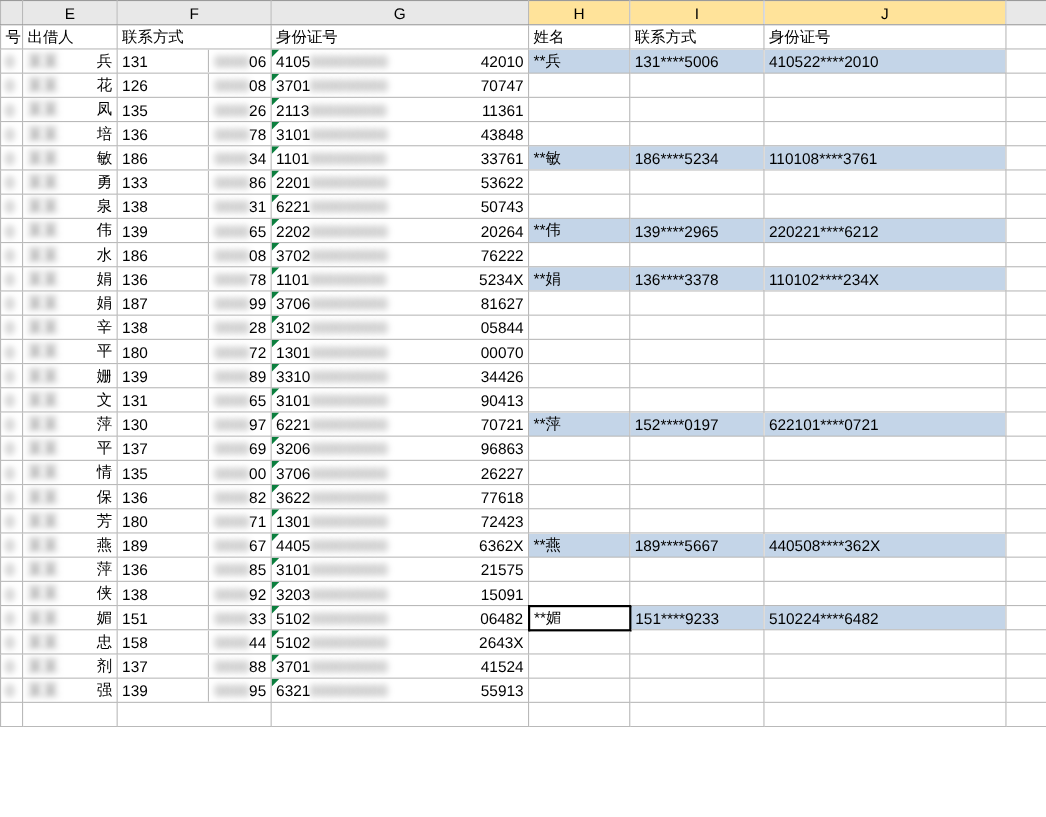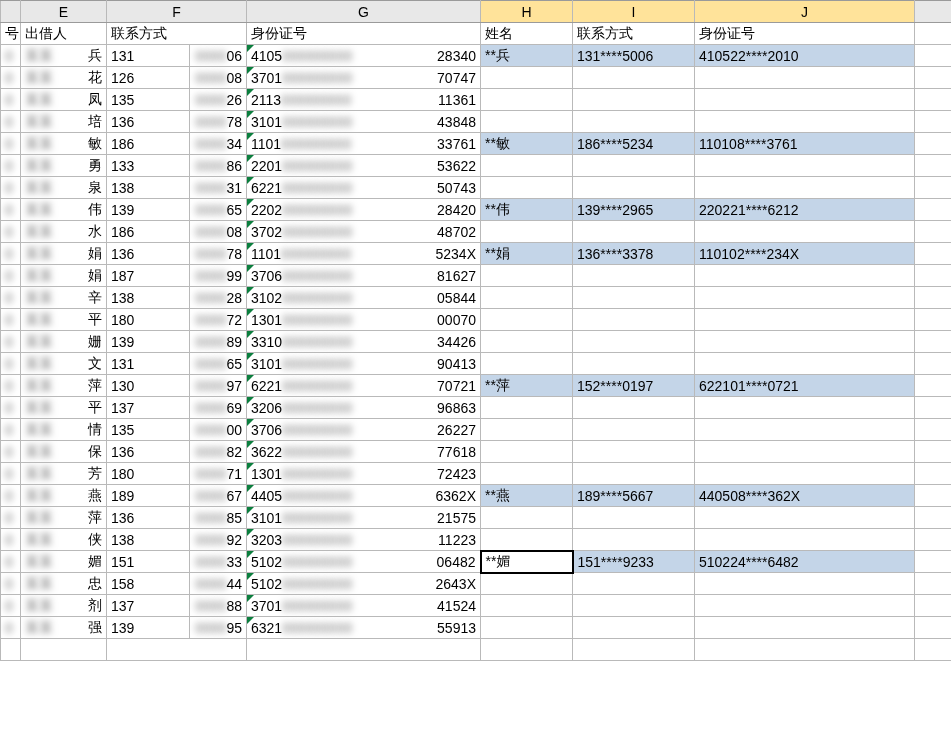--- a/index.html
+++ b/index.html
@@ -66,21 +66,21 @@
       <td>身份证号</td>
       <td>姓名</td>
       <td>联系方式</td>
       <td>身份证号</td>
       <td></td>
     </tr>
   <tr>
           <td class="blur">0</td>
           <td class="blur endchar">某某<span class="suf">兵</span></td>
           <td class="num splitFG"><span style="float:left">131</span><span style="color:transparent;text-shadow:0 0 6px rgba(0,0,0,.55)">0000</span>06</td>
-          <td class="tri"><span>4105</span><span style="color:transparent;text-shadow:0 0 6px rgba(0,0,0,.55)">000000000</span><span style="float:right">28340</span></td>
+          <td class="tri"><span>4105</span><span style="color:transparent;text-shadow:0 0 6px rgba(0,0,0,.55)">000000000</span><span style="float:right">42010</span></td>
           <td class="hi">**兵</td>
           <td class="hi">131****5006</td>
           <td class="hi">410522****2010</td>
           <td></td>
         </tr>
         <tr>
           <td class="blur">0</td>
           <td class="blur endchar">某某<span class="suf">花</span></td>
           <td class="num splitFG"><span style="float:left">126</span><span style="color:transparent;text-shadow:0 0 6px rgba(0,0,0,.55)">0000</span>08</td>
           <td class="tri"><span>3701</span><span style="color:transparent;text-shadow:0 0 6px rgba(0,0,0,.55)">000000000</span><span style="float:right">70747</span></td>
@@ -136,31 +136,31 @@
           <td class="tri"><span>6221</span><span style="color:transparent;text-shadow:0 0 6px rgba(0,0,0,.55)">000000000</span><span style="float:right">50743</span></td>
           <td></td>
           <td></td>
           <td></td>
           <td></td>
         </tr>
         <tr>
           <td class="blur">0</td>
           <td class="blur endchar">某某<span class="suf">伟</span></td>
           <td class="num splitFG"><span style="float:left">139</span><span style="color:transparent;text-shadow:0 0 6px rgba(0,0,0,.55)">0000</span>65</td>
-          <td class="tri"><span>2202</span><span style="color:transparent;text-shadow:0 0 6px rgba(0,0,0,.55)">000000000</span><span style="float:right">28420</span></td>
+          <td class="tri"><span>2202</span><span style="color:transparent;text-shadow:0 0 6px rgba(0,0,0,.55)">000000000</span><span style="float:right">20264</span></td>
           <td class="hi">**伟</td>
           <td class="hi">139****2965</td>
           <td class="hi">220221****6212</td>
           <td></td>
         </tr>
         <tr>
           <td class="blur">0</td>
           <td class="blur endchar">某某<span class="suf">水</span></td>
           <td class="num splitFG"><span style="float:left">186</span><span style="color:transparent;text-shadow:0 0 6px rgba(0,0,0,.55)">0000</span>08</td>
-          <td class="tri"><span>3702</span><span style="color:transparent;text-shadow:0 0 6px rgba(0,0,0,.55)">000000000</span><span style="float:right">48702</span></td>
+          <td class="tri"><span>3702</span><span style="color:transparent;text-shadow:0 0 6px rgba(0,0,0,.55)">000000000</span><span style="float:right">76222</span></td>
           <td></td>
           <td></td>
           <td></td>
           <td></td>
         </tr>
         <tr>
           <td class="blur">0</td>
           <td class="blur endchar">某某<span class="suf">娟</span></td>
           <td class="num splitFG"><span style="float:left">136</span><span style="color:transparent;text-shadow:0 0 6px rgba(0,0,0,.55)">0000</span>78</td>
           <td class="tri"><span>1101</span><span style="color:transparent;text-shadow:0 0 6px rgba(0,0,0,.55)">000000000</span><span style="float:right">5234X</span></td>
@@ -286,21 +286,21 @@
           <td class="tri"><span>3101</span><span style="color:transparent;text-shadow:0 0 6px rgba(0,0,0,.55)">000000000</span><span style="float:right">21575</span></td>
           <td></td>
           <td></td>
           <td></td>
           <td></td>
         </tr>
         <tr>
           <td class="blur">0</td>
           <td class="blur endchar">某某<span class="suf">侠</span></td>
           <td class="num splitFG"><span style="float:left">138</span><span style="color:transparent;text-shadow:0 0 6px rgba(0,0,0,.55)">0000</span>92</td>
-          <td class="tri"><span>3203</span><span style="color:transparent;text-shadow:0 0 6px rgba(0,0,0,.55)">000000000</span><span style="float:right">11223</span></td>
+          <td class="tri"><span>3203</span><span style="color:transparent;text-shadow:0 0 6px rgba(0,0,0,.55)">000000000</span><span style="float:right">15091</span></td>
           <td></td>
           <td></td>
           <td></td>
           <td></td>
         </tr>
         <tr>
           <td class="blur">0</td>
           <td class="blur endchar">某某<span class="suf">媚</span></td>
           <td class="num splitFG"><span style="float:left">151</span><span style="color:transparent;text-shadow:0 0 6px rgba(0,0,0,.55)">0000</span>33</td>
           <td class="tri"><span>5102</span><span style="color:transparent;text-shadow:0 0 6px rgba(0,0,0,.55)">000000000</span><span style="float:right">06482</span></td>

